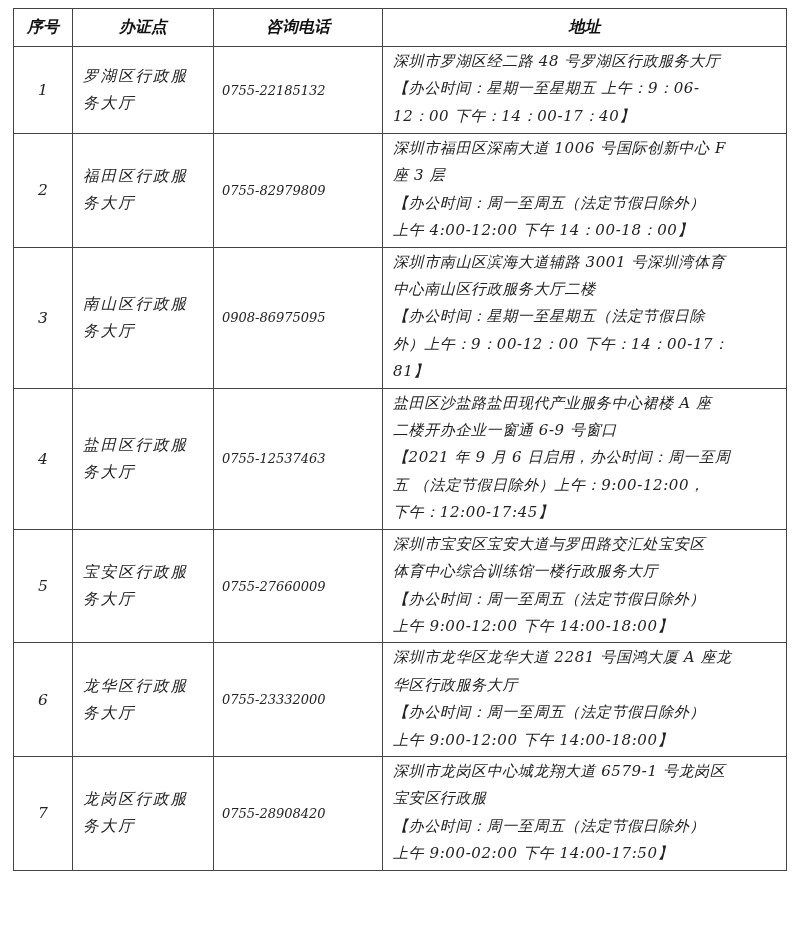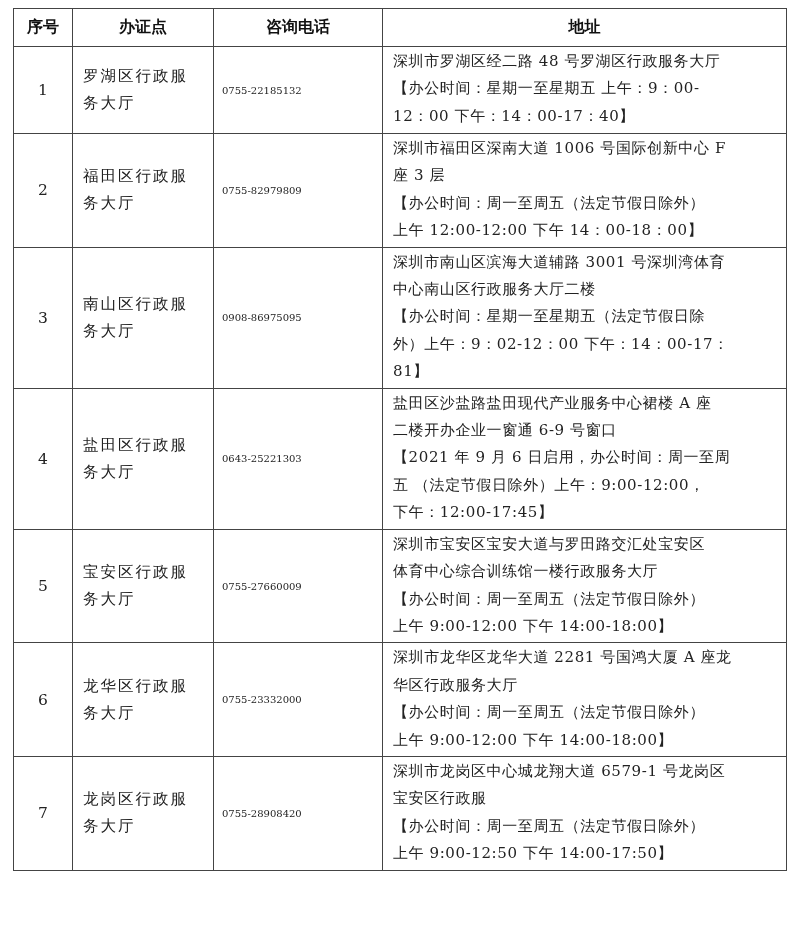--- a/index.html
+++ b/index.html
@@ -7,29 +7,30 @@
       font-family: "DejaVu Serif", "Liberation Serif", serif; color: #222; }
     table.office-table {
       position: absolute; left: 13px; top: 8px;
       border-collapse: collapse; table-layout: fixed;
       width: 773px;
     }
     table.office-table td, table.office-table th {
       border: 1.4px solid #444;
       padding: 0;
       font-weight: normal;
+      font-style: italic;
     }
     th { height: 37px; font-size: 16px; font-family: "DejaVu Sans", sans-serif; font-weight: bold !important; text-align: center; color: #111; }
     col.c-no { width: 59px; }
     col.c-name { width: 141px; }
     col.c-phone { width: 169px; }
     col.c-addr { width: 404px; }
     td.no { text-align: center; font-size: 15.5px; }
     td.name { font-size: 15.5px; line-height: 27px; padding-left: 10px !important; letter-spacing: 2px; }
-    td.phone { font-size: 10px; padding-left: 8px !important; }
+    td.phone { font-size: 13px; padding-left: 8px !important; }
     td.addr { font-size: 15px; line-height: 27.4px; padding: 1px 6px 2px 10px !important; letter-spacing: 0.6px; vertical-align: top; }
     .addr-line { display: block; white-space: pre-wrap; }
   </style>
 </head>
 <body>
 
 <table class="office-table">
   <colgroup>
     <col class="c-no">
       <col class="c-name">
@@ -47,60 +48,60 @@
   <tbody id="tbody">
       <tr style="height: 87px;">
         <td class="no">1</td>
         <td class="name">
           <span class="addr-line">罗湖区行政服</span>
           <span class="addr-line">务大厅</span>
         </td>
         <td class="phone">0755-22185132</td>
         <td class="addr">
           <span class="addr-line">深圳市罗湖区经二路 48 号罗湖区行政服务大厅</span>
-          <span class="addr-line">【办公时间：星期一至星期五 上午：9：00-</span>
+          <span class="addr-line">【办公时间：星期一至星期五 上午：9：06-</span>
           <span class="addr-line">12：00 下午：14：00-17：40】</span>
         </td>
       </tr>
       <tr style="height: 110px;">
         <td class="no">2</td>
         <td class="name">
           <span class="addr-line">福田区行政服</span>
           <span class="addr-line">务大厅</span>
         </td>
         <td class="phone">0755-82979809</td>
         <td class="addr">
           <span class="addr-line">深圳市福田区深南大道 1006 号国际创新中心 F</span>
           <span class="addr-line">座 3 层</span>
           <span class="addr-line">【办公时间：周一至周五（法定节假日除外）</span>
-          <span class="addr-line">上午 12:00-12:00 下午 14：00-18：00】</span>
+          <span class="addr-line">上午 4:00-12:00 下午 14：00-18：00】</span>
         </td>
       </tr>
       <tr style="height: 137px;">
         <td class="no">3</td>
         <td class="name">
           <span class="addr-line">南山区行政服</span>
           <span class="addr-line">务大厅</span>
         </td>
         <td class="phone">0908-86975095</td>
         <td class="addr">
           <span class="addr-line">深圳市南山区滨海大道辅路 3001 号深圳湾体育</span>
           <span class="addr-line">中心南山区行政服务大厅二楼</span>
           <span class="addr-line">【办公时间：星期一至星期五（法定节假日除</span>
-          <span class="addr-line">外）上午：9：02-12：00 下午：14：00-17：</span>
+          <span class="addr-line">外）上午：9：00-12：00 下午：14：00-17：</span>
           <span class="addr-line">81】</span>
         </td>
       </tr>
       <tr style="height: 137px;">
         <td class="no">4</td>
         <td class="name">
           <span class="addr-line">盐田区行政服</span>
           <span class="addr-line">务大厅</span>
         </td>
-        <td class="phone">0643-25221303</td>
+        <td class="phone">0755-12537463</td>
         <td class="addr">
           <span class="addr-line">盐田区沙盐路盐田现代产业服务中心裙楼 A 座</span>
           <span class="addr-line">二楼开办企业一窗通 6-9 号窗口</span>
           <span class="addr-line">【2021 年 9 月 6 日启用，办公时间：周一至周</span>
           <span class="addr-line">五 （法定节假日除外）上午：9:00-12:00，</span>
           <span class="addr-line">下午：12:00-17:45】</span>
         </td>
       </tr>
       <tr style="height: 109px;">
         <td class="no">5</td>
@@ -134,17 +135,17 @@
         <td class="no">7</td>
         <td class="name">
           <span class="addr-line">龙岗区行政服</span>
           <span class="addr-line">务大厅</span>
         </td>
         <td class="phone">0755-28908420</td>
         <td class="addr">
           <span class="addr-line">深圳市龙岗区中心城龙翔大道 6579-1 号龙岗区</span>
           <span class="addr-line">宝安区行政服</span>
           <span class="addr-line">【办公时间：周一至周五（法定节假日除外）</span>
-          <span class="addr-line">上午 9:00-12:50 下午 14:00-17:50】</span>
+          <span class="addr-line">上午 9:00-02:00 下午 14:00-17:50】</span>
         </td>
       </tr>
     </tbody>
 </table>
 
 </body></html>

